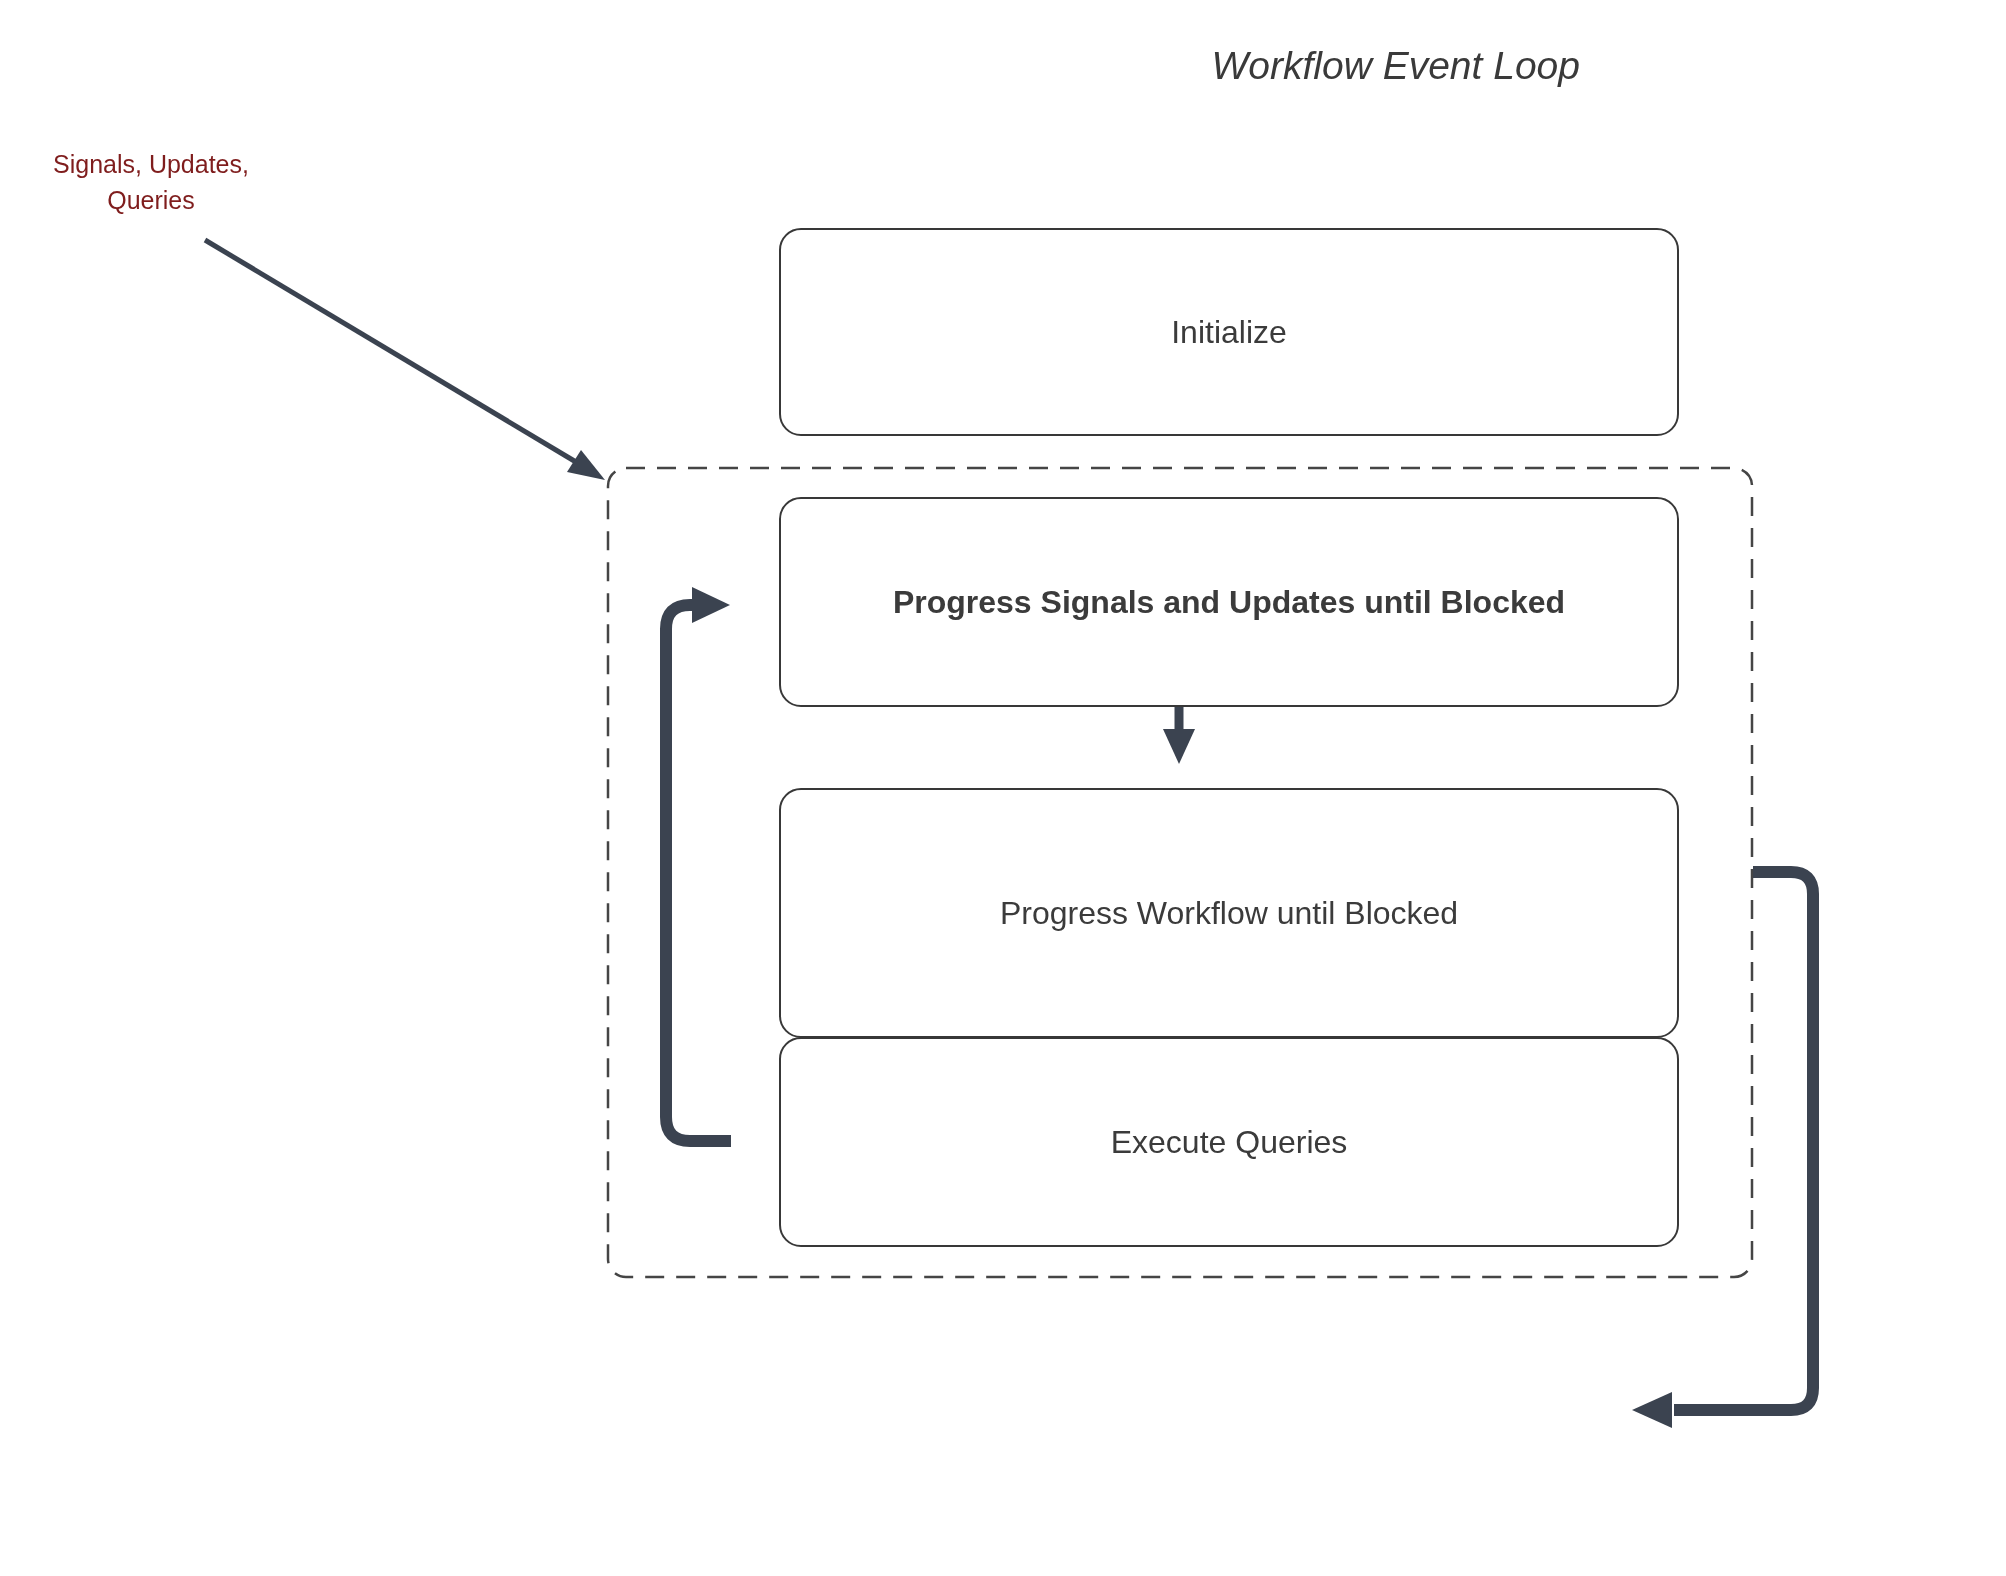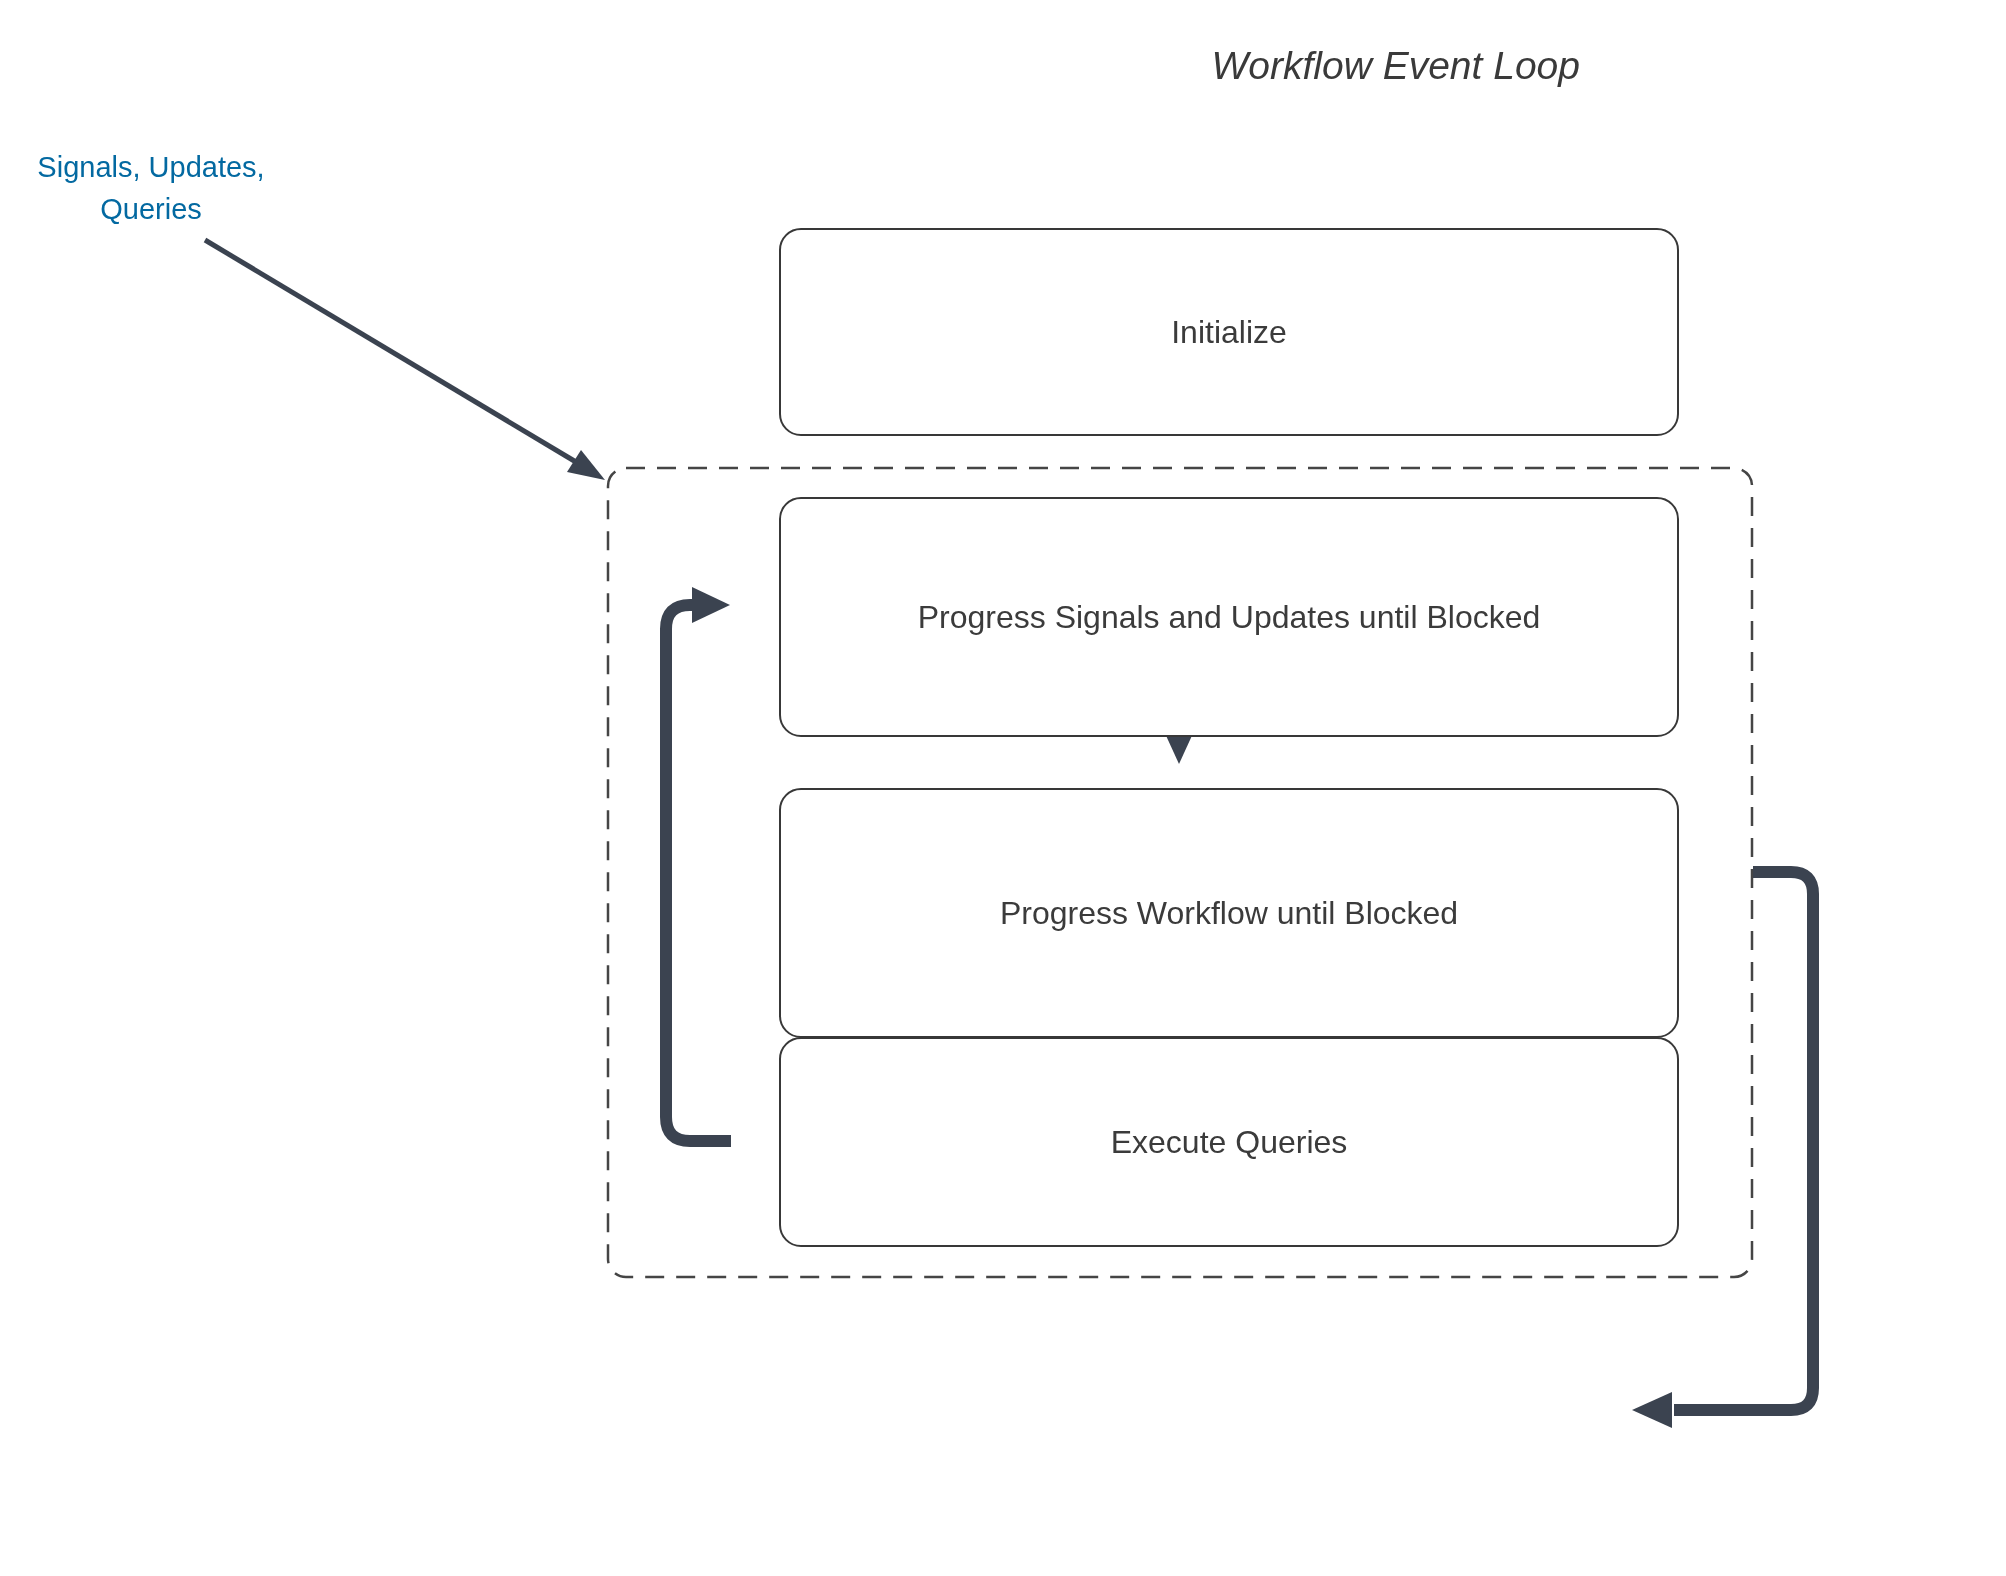--- a/index.html
+++ b/index.html
@@ -21,44 +21,44 @@
     font-size: 39px;
     font-style: italic;
     color: #3a3a3a;
   }
   .external-label {
     position: absolute;
     left: 20px;
     top: 146px;
     width: 262px;
     text-align: center;
-    font-size: 29px;
+    font-size: 25px;
     line-height: 1.45;
     white-space: pre-line;
-    color: #0369a1;
+    color: #7f1d1d;
   }
   .node {
     position: absolute;
     left: 731px;
     width: 900px;
     box-sizing: border-box;
     border: 2px solid #383838;
     border-radius: 22px;
     background: #ffffff;
     display: flex;
     align-items: center;
     justify-content: center;
     text-align: center;
     font-size: 32px;
     color: #3b3b3b;
     z-index: 2;
     margin-left: 48px;
   }
   #node-initialize { top: 228px; height: 208px; }
-  #node-signals    { top: 497px; height: 240px; }
+  #node-signals    { top: 497px; height: 210px; font-weight: bold; }
   #node-workflow   { top: 788px; height: 250px; }
   #node-queries    { top: 1037px; height: 210px; }
   #node-complete   { top: 1307px; height: 215px; }
   .arrows {
     position: absolute;
     left: 0; top: 0;
     width: 2006px;
     height: 1576px;
     z-index: 1;
   }

